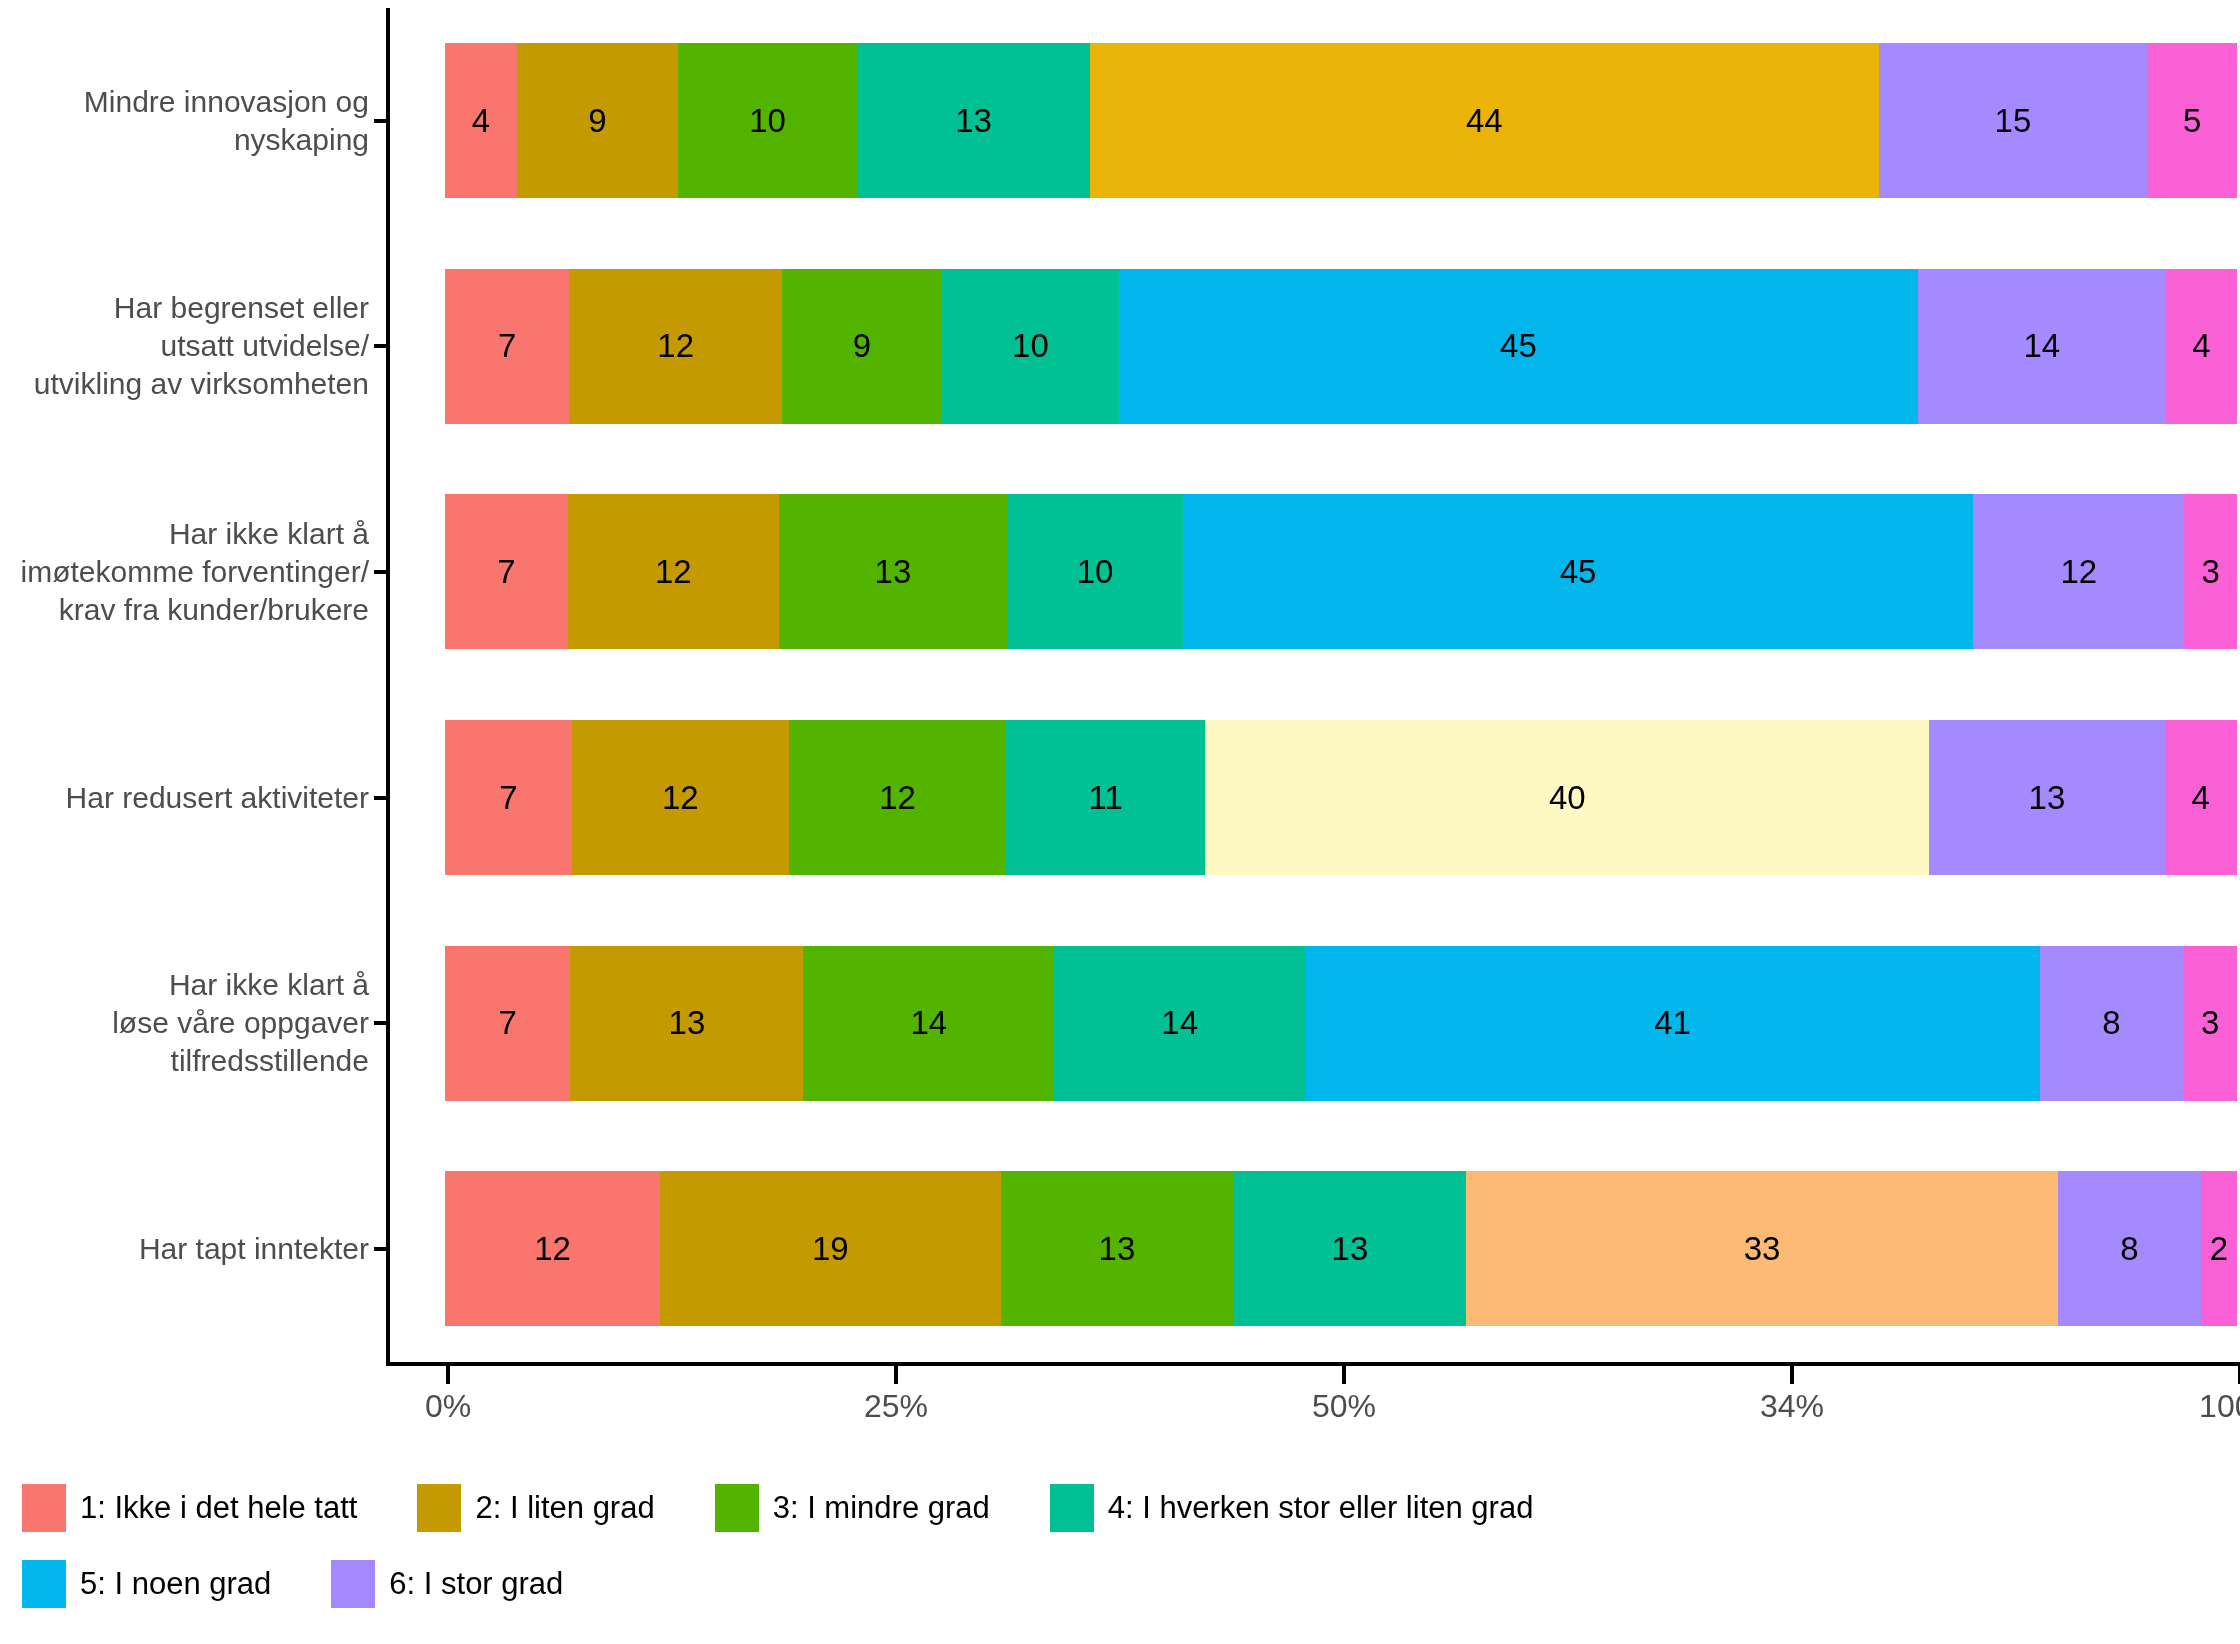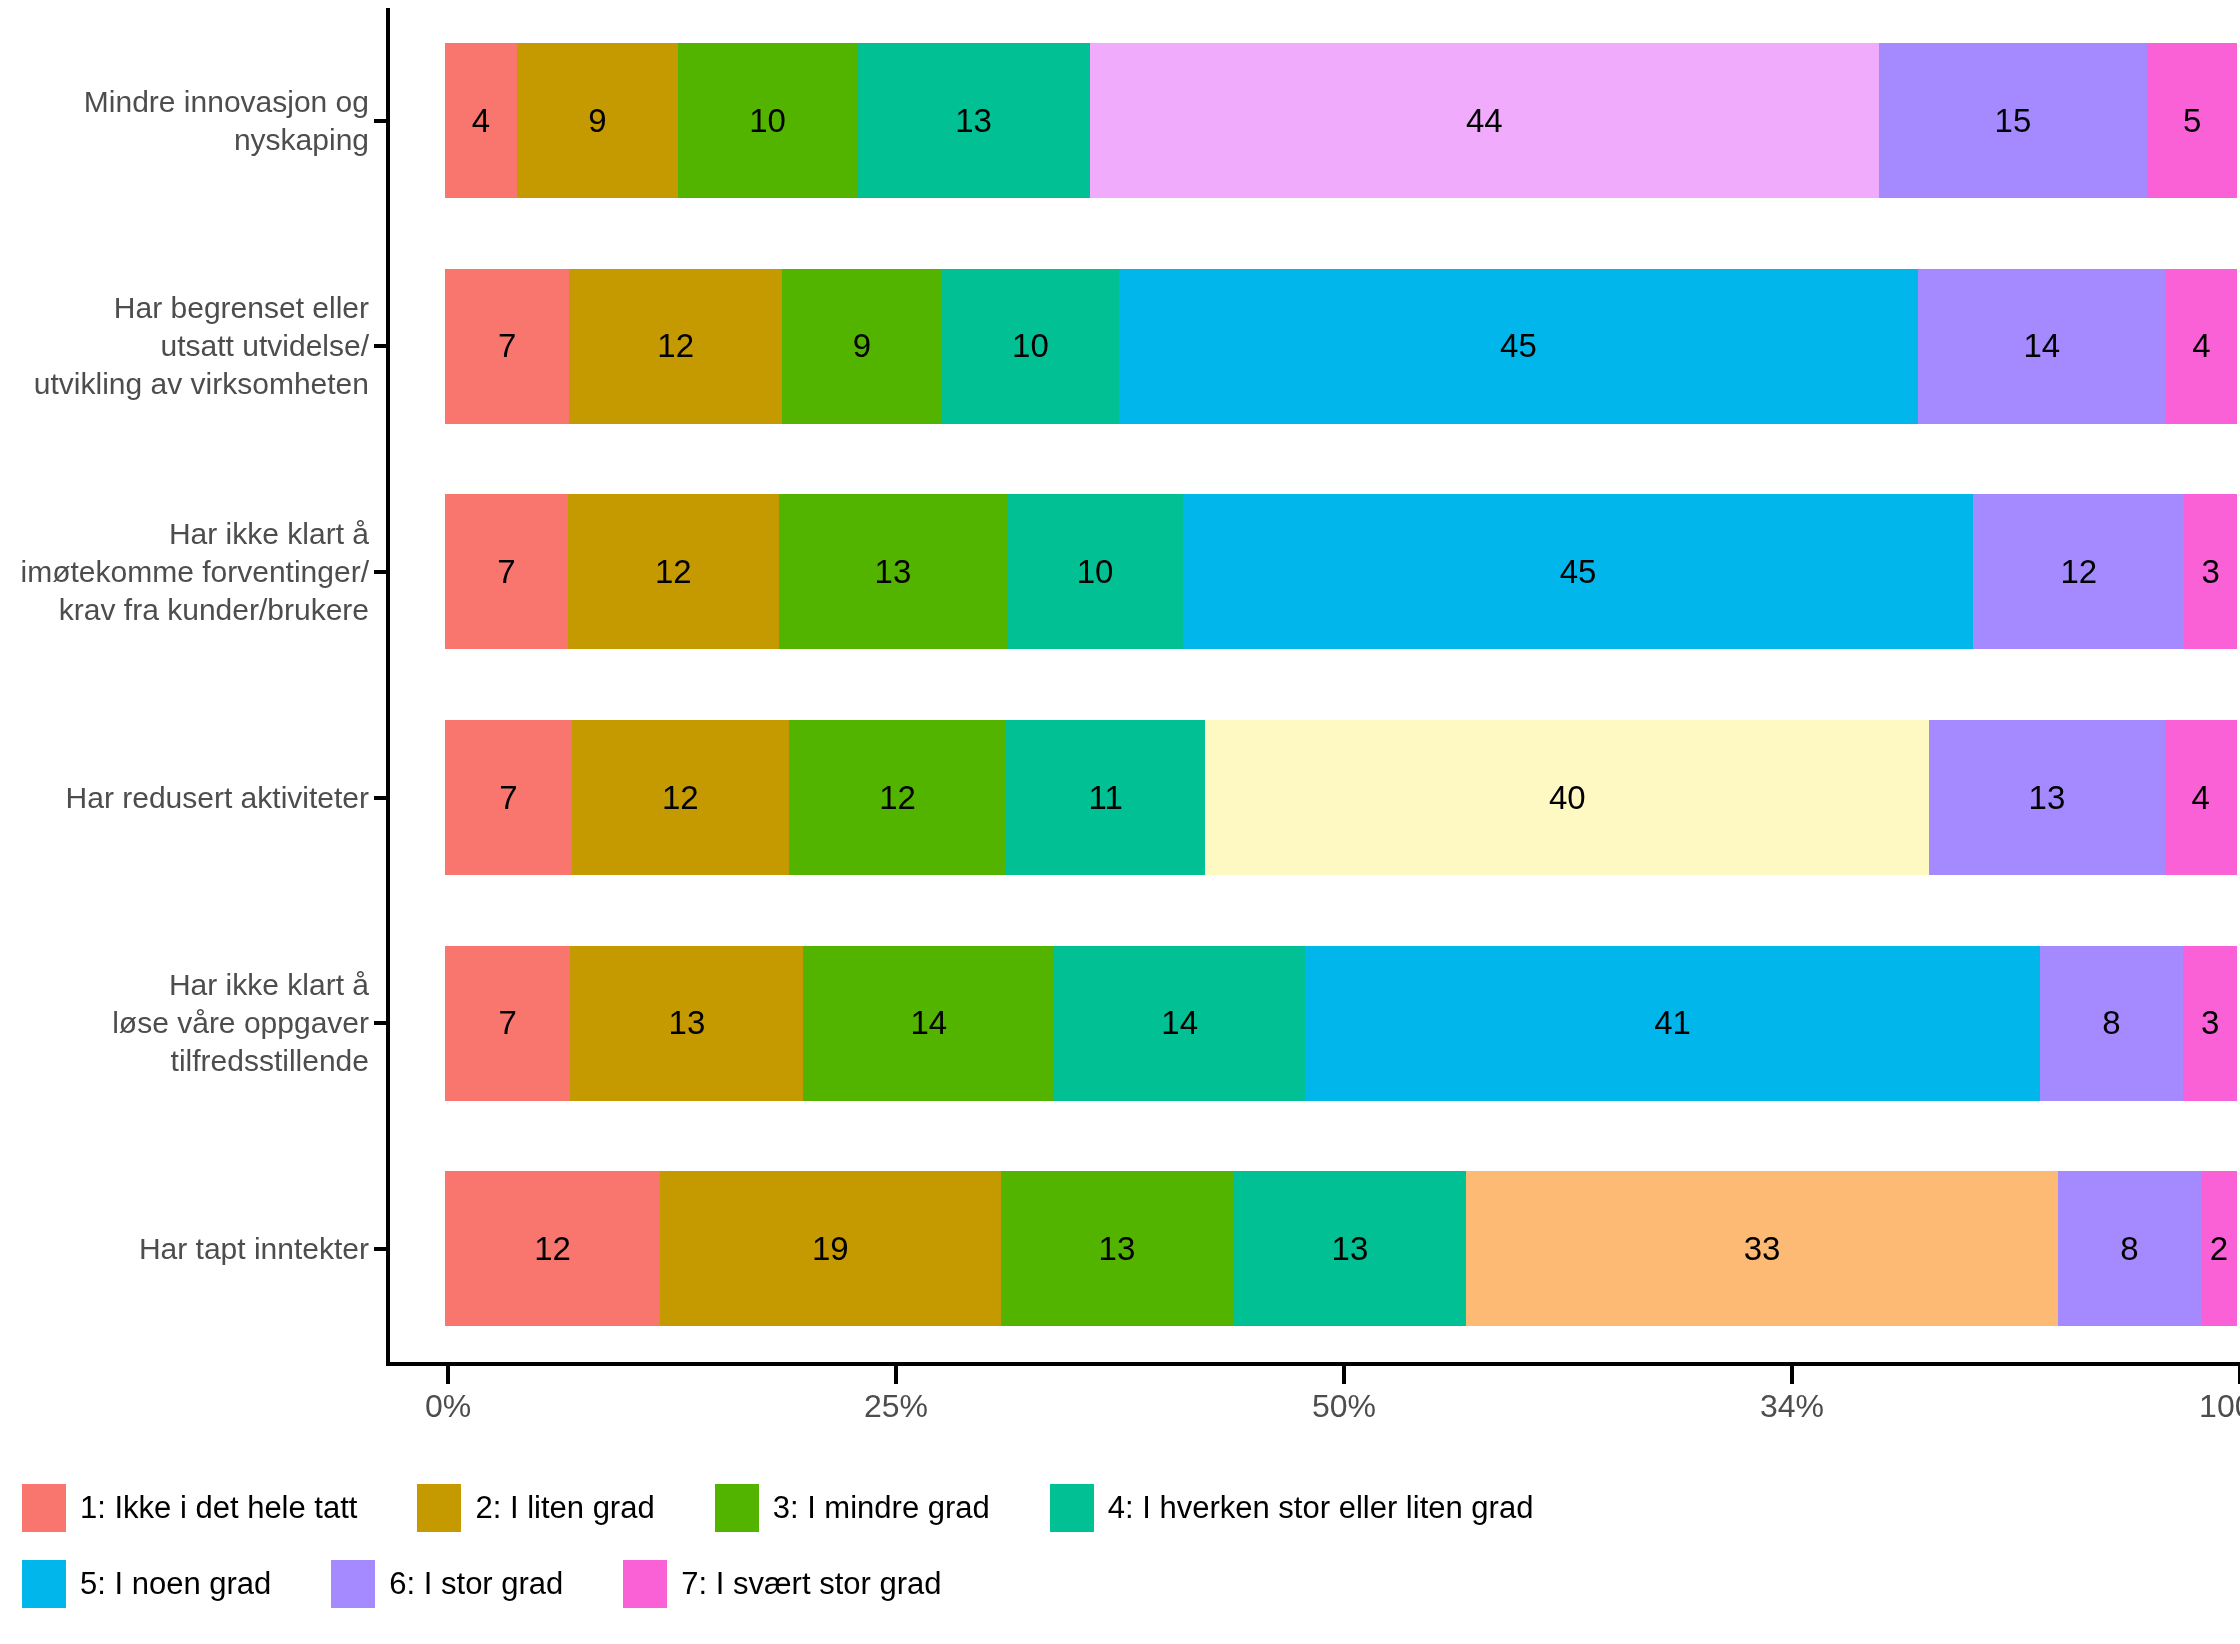--- a/index.html
+++ b/index.html
@@ -187,21 +187,21 @@
             </div>
             <div class="seg" style="background: rgb(196, 154, 0); width: 9%;">
               <span>9</span>
             </div>
             <div class="seg" style="background: rgb(83, 180, 0); width: 10%;">
               <span>10</span>
             </div>
             <div class="seg" style="background: rgb(0, 192, 148); width: 13%;">
               <span>13</span>
             </div>
-            <div class="seg" style="background: #f0abfc; width: 44%;">
+            <div class="seg" style="background: #eab308; width: 44%;">
               <span>44</span>
             </div>
             <div class="seg" style="background: rgb(165, 138, 255); width: 15%;">
               <span>15</span>
             </div>
             <div class="seg" style="background: rgb(251, 97, 215); width: 5%;">
               <span>5</span>
             </div>
           </div>
         </div>
@@ -385,20 +385,16 @@
       </div>
       <div class="legend-row">
         <div class="legend-item">
           <div class="legend-swatch" style="background: rgb(0, 182, 235);"></div>
           <div class="legend-text">5: I noen grad</div>
         </div>
         <div class="legend-item">
           <div class="legend-swatch" style="background: rgb(165, 138, 255);"></div>
           <div class="legend-text">6: I stor grad</div>
         </div>
-        <div class="legend-item">
-          <div class="legend-swatch" style="background: rgb(251, 97, 215);"></div>
-          <div class="legend-text">7: I svært stor grad</div>
-        </div>
       </div>
     </div>
 
 </div>
 
 </body></html>

